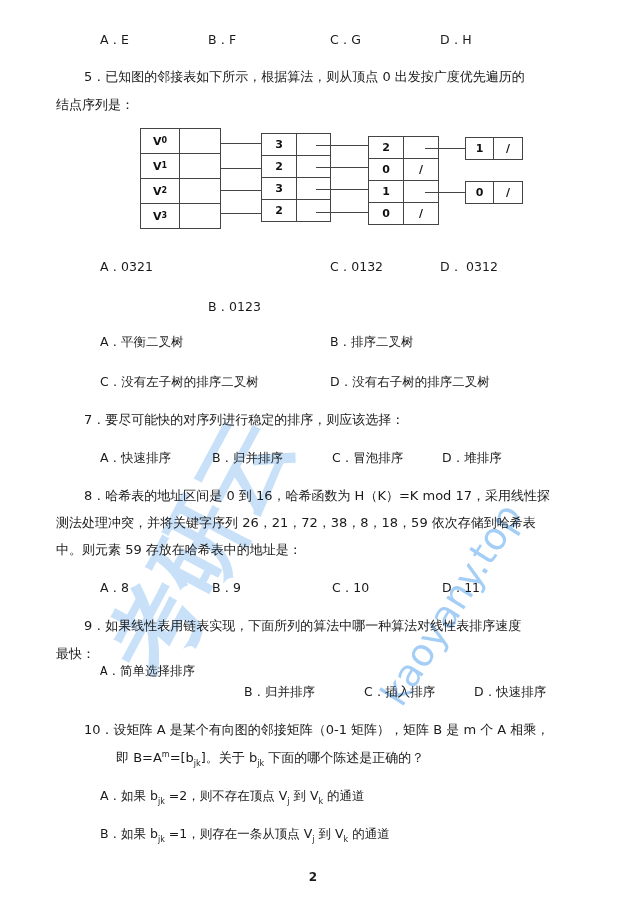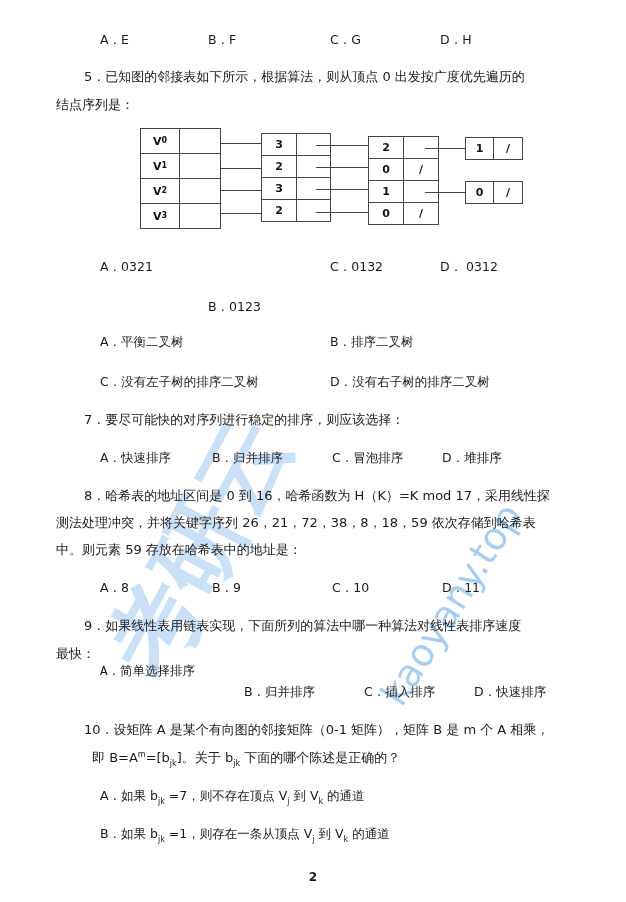--- a/index.html
+++ b/index.html
@@ -133,20 +133,20 @@
   <div class="opt" style="left:442px; top:580px;">D．11</div>
 
   <div class="line" style="left:84px; top:618px;">9．如果线性表用链表实现，下面所列的算法中哪一种算法对线性表排序速度</div>
   <div class="line" style="left:56px; top:646px;">最快：</div>
   <div class="opt" style="left:100px; top:664px;font-family:Liberation Mono, monospace;">A．简单选择排序</div>
   <div class="opt" style="left:244px; top:684px;">B．归并排序</div>
   <div class="opt" style="left:364px; top:684px;">C．插入排序</div>
   <div class="opt" style="left:474px; top:684px;">D．快速排序</div>
 
   <div class="line" style="left:84px; top:722px;">10．设矩阵 A 是某个有向图的邻接矩阵（0-1 矩阵），矩阵 B 是 m 个 A 相乘，</div>
-  <div class="line" style="left:48px; top:750px;padding-left:44px;"><span>即 B=A</span><sup>m</sup><span>=[b</span><sub>jk</sub><span>]。关于 b</span><sub>jk</sub><span> 下面的哪个陈述是正确的？</span></div>
+  <div class="line" style="left:72px; top:750px;padding-left:44px;"><span>即 B=A</span><sup>m</sup><span>=[b</span><sub>jk</sub><span>]。关于 b</span><sub>jk</sub><span> 下面的哪个陈述是正确的？</span></div>
 
-  <div class="opt" style="left:100px; top:788px;"><span>A．如果 b</span><sub>jk</sub><span> =7，则不存在顶点 V</span><sub>j</sub><span> 到 V</span><sub>k</sub><span> 的通道</span></div>
+  <div class="opt" style="left:100px; top:788px;"><span>A．如果 b</span><sub>jk</sub><span> =2，则不存在顶点 V</span><sub>j</sub><span> 到 V</span><sub>k</sub><span> 的通道</span></div>
 
   <div class="opt" style="left:100px; top:826px;"><span>B．如果 b</span><sub>jk</sub><span> =1，则存在一条从顶点 V</span><sub>j</sub><span> 到 V</span><sub>k</sub><span> 的通道</span></div>
 
   <div class="pageno">2</div>
 </div>
 
 </body></html>

